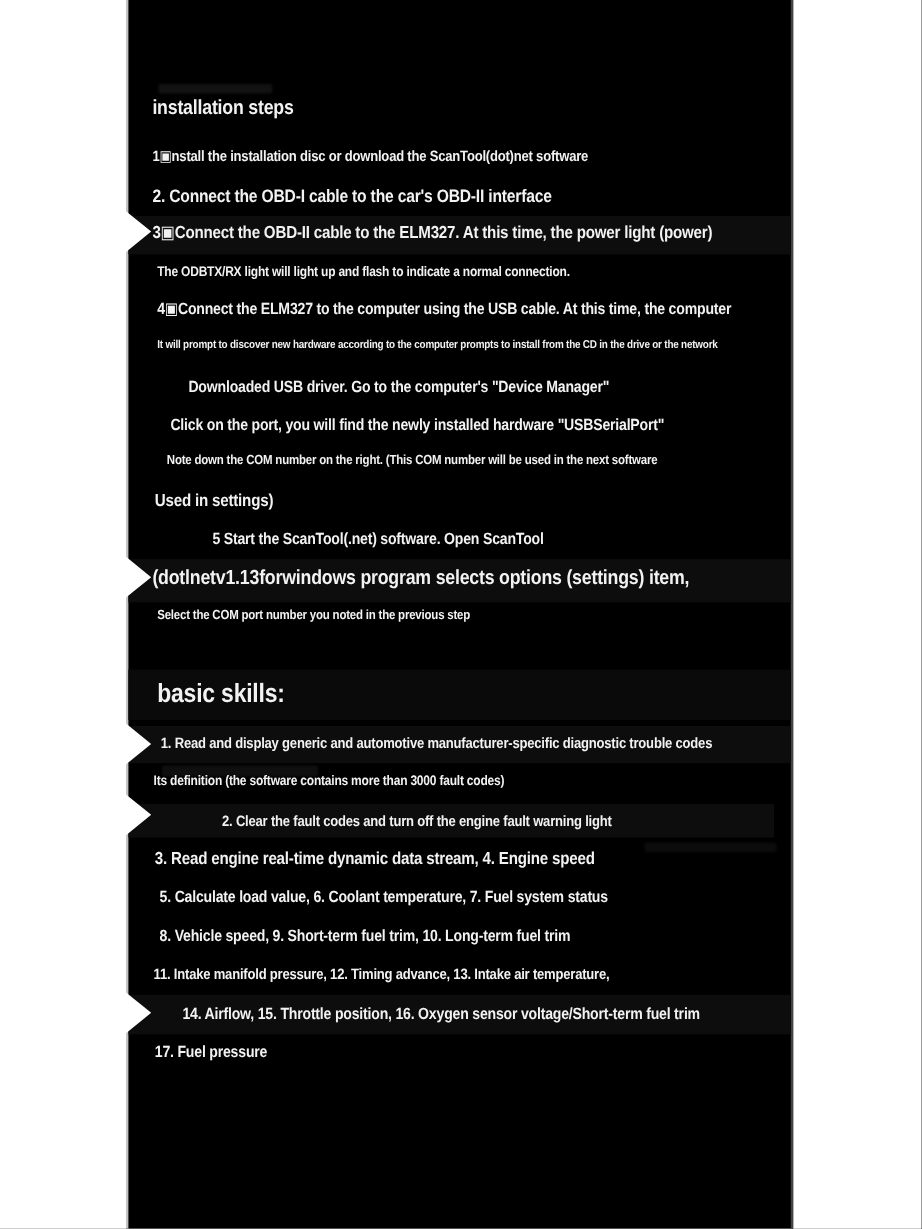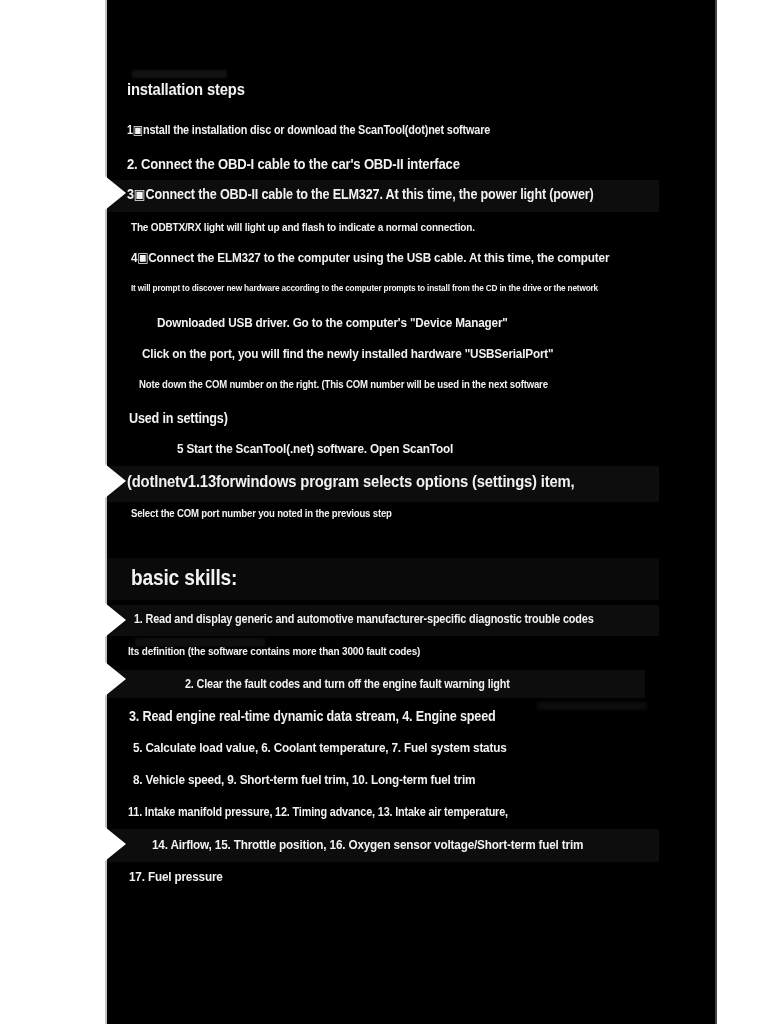--- a/index.html
+++ b/index.html
@@ -2,21 +2,21 @@
 <html><head>
 <meta charset="utf-8">
 <style>
   html,body{margin:0;padding:0;}
   body{
     width:768px;height:1024px;position:relative;overflow:hidden;
     background:#ffffff;
     font-family:"Liberation Sans","DejaVu Sans",sans-serif;
   }
   .panel{
-    position:absolute;left:105px;top:0;width:612px;height:1024px;
+    position:absolute;left:105px;top:0;width:556px;height:1024px;
     background:#000000;
     border-left:2px solid #c3c3c3;
     border-right:2px solid #454545;
     box-sizing:border-box;
   }
   .band{position:absolute;left:0;background:#0d0d0d;}
   .smudge{position:absolute;background:#121212;filter:blur(1px);border-radius:2px;}
   .notch{
     position:absolute;left:-2px;width:0;height:0;
     border-top:17px solid transparent;

